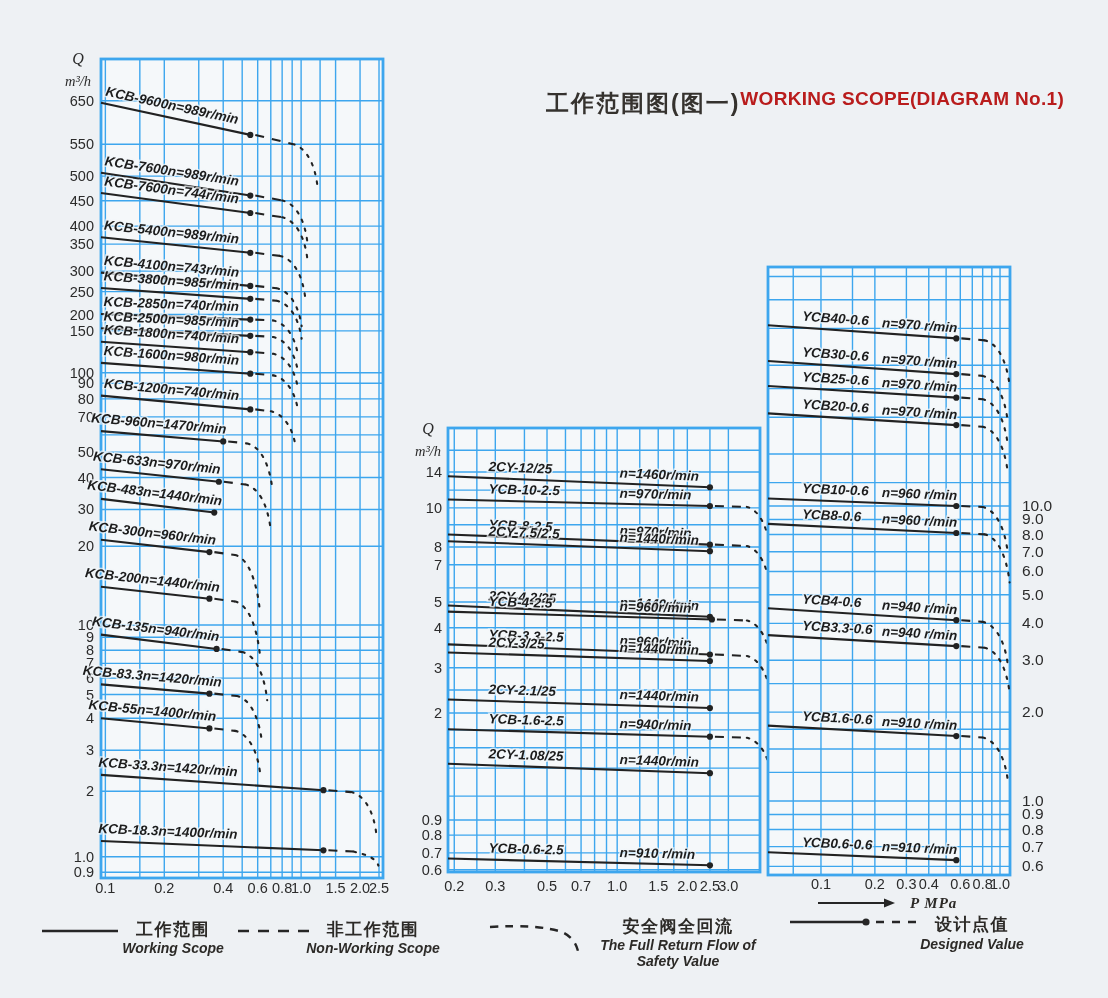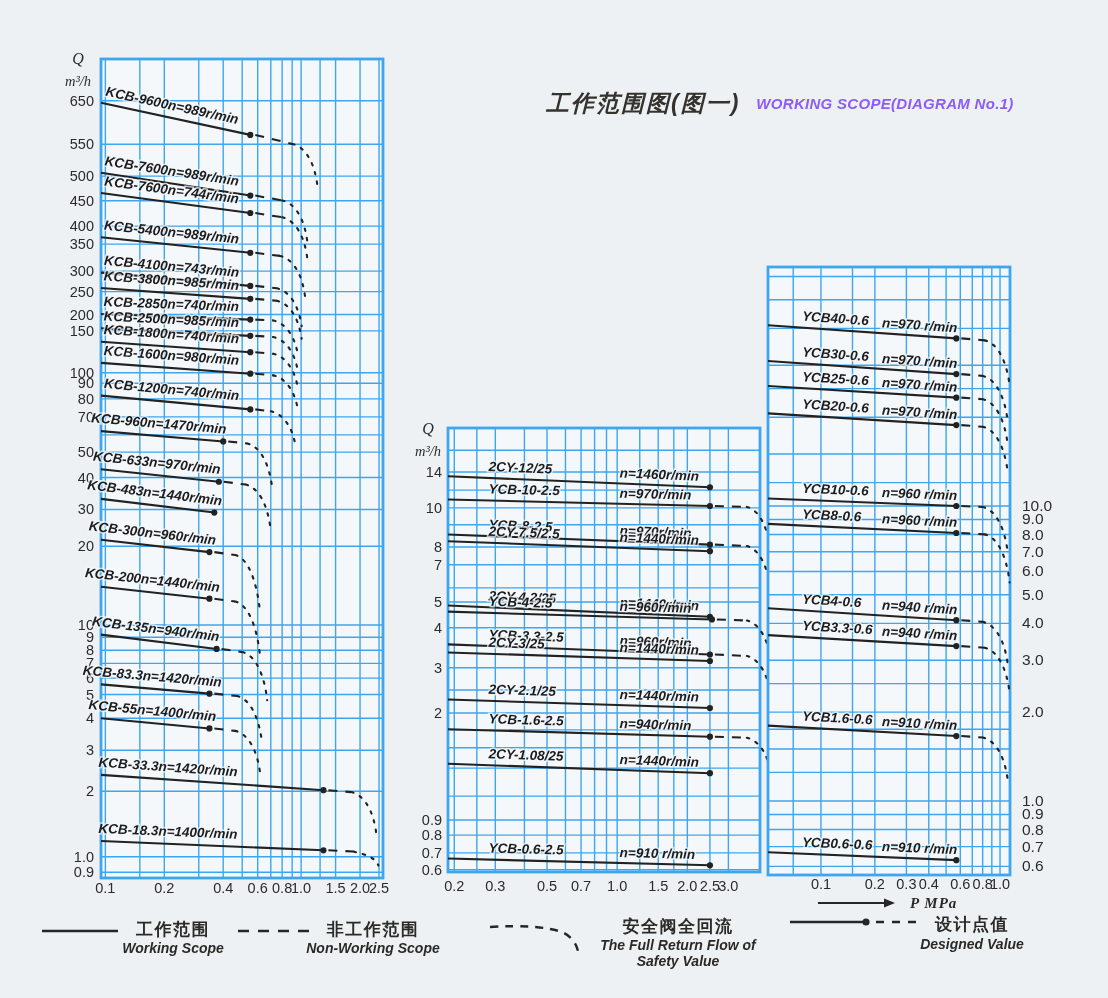--- a/index.html
+++ b/index.html
@@ -1,20 +1,20 @@
 <!DOCTYPE html>
 <html><head>
 <meta charset="utf-8">
 <style>
   html,body{margin:0;padding:0;background:#eef1f4;}
   #stage{position:relative;width:1108px;height:998px;background:#eef1f4;overflow:hidden;
          font-family:"Liberation Sans",sans-serif;}
-  #title{position:absolute;left:546px;top:88px;display:flex;align-items:center;gap:16px;white-space:nowrap;font-style:italic;}
+  #title{position:absolute;left:546px;top:88px;display:flex;align-items:flex-start;white-space:nowrap;}
   #title .zh{font-size:23px;font-weight:700;color:#35322e;letter-spacing:2px;}
-  #title .en{font-size:15px;font-weight:600;color:#8b5cf6;letter-spacing:.3px;}
+  #title .en{font-size:19px;font-weight:600;color:#b91c1c;letter-spacing:.3px;}
   svg text{fill:#2b2b2b;}
   .tick{font:14.5px "Liberation Sans",sans-serif;}
   .rtick{font:15.5px "Liberation Sans",sans-serif;}
   .slabel{font:italic 600 13.5px "Liberation Sans",sans-serif;fill:#1c1c1c;
           paint-order:stroke;stroke:rgba(243,246,249,.72);stroke-width:3px;}
   .qsym{font:italic 16px "Liberation Serif",serif;}
   .qunit{font:italic 14.5px "Liberation Serif",serif;}
   .lg-zh{font:700 17px "Liberation Sans",sans-serif;fill:#2c2a27;letter-spacing:1.5px;}
   .lg-en{font:italic 600 14px "Liberation Sans",sans-serif;fill:#2c2a27;}
   .pmpa{font:italic 600 15px "Liberation Serif",serif;fill:#2c2a27;letter-spacing:1px;}

